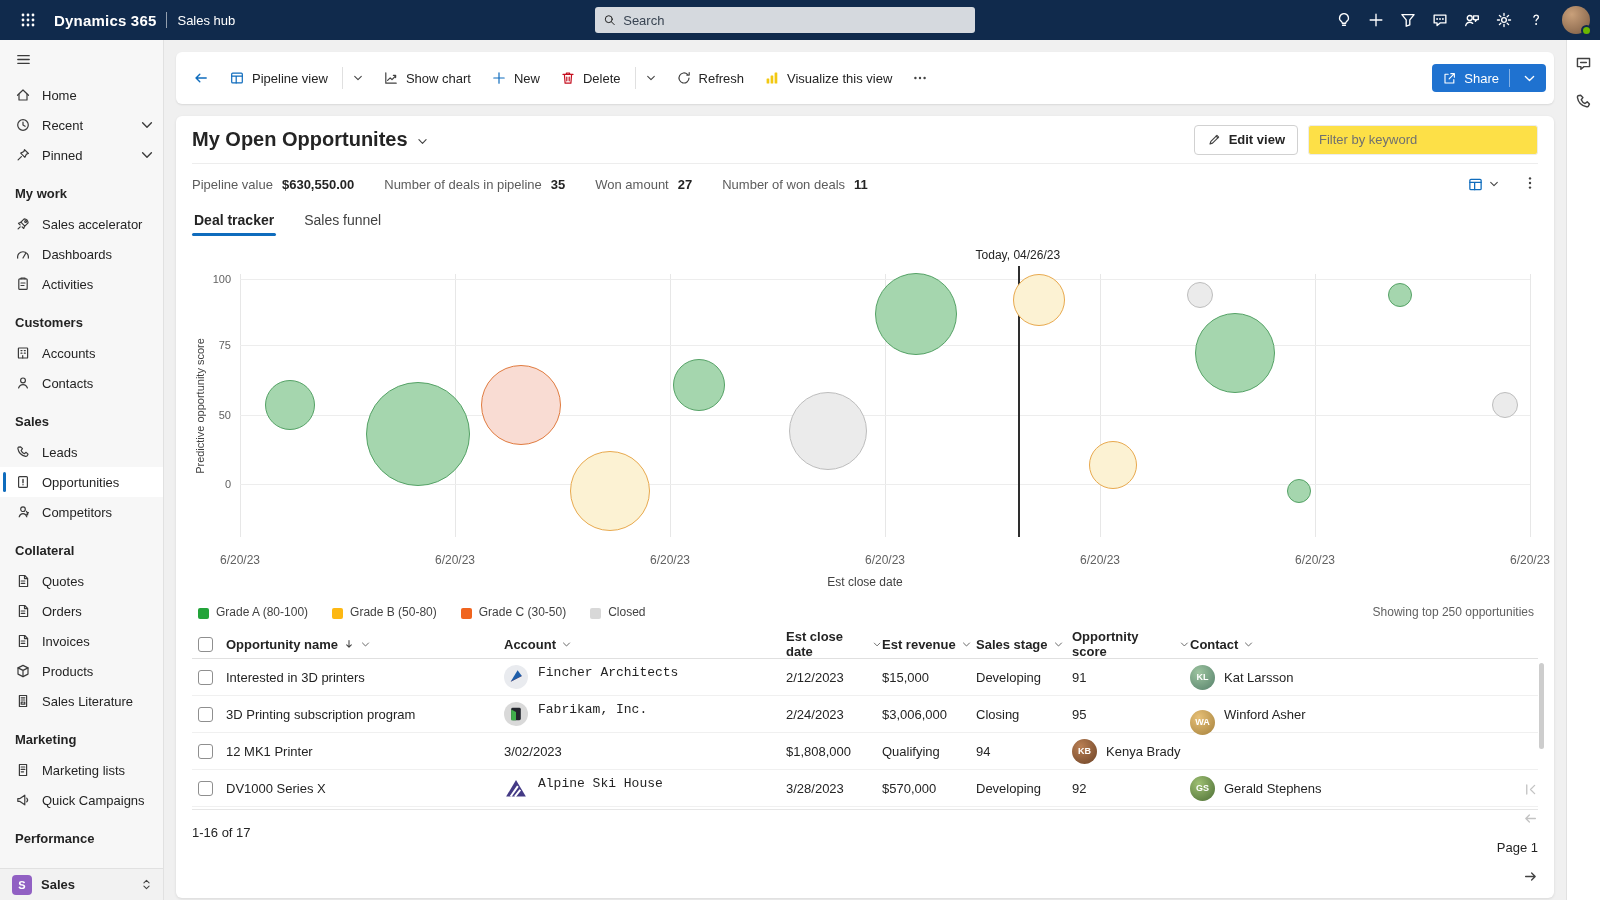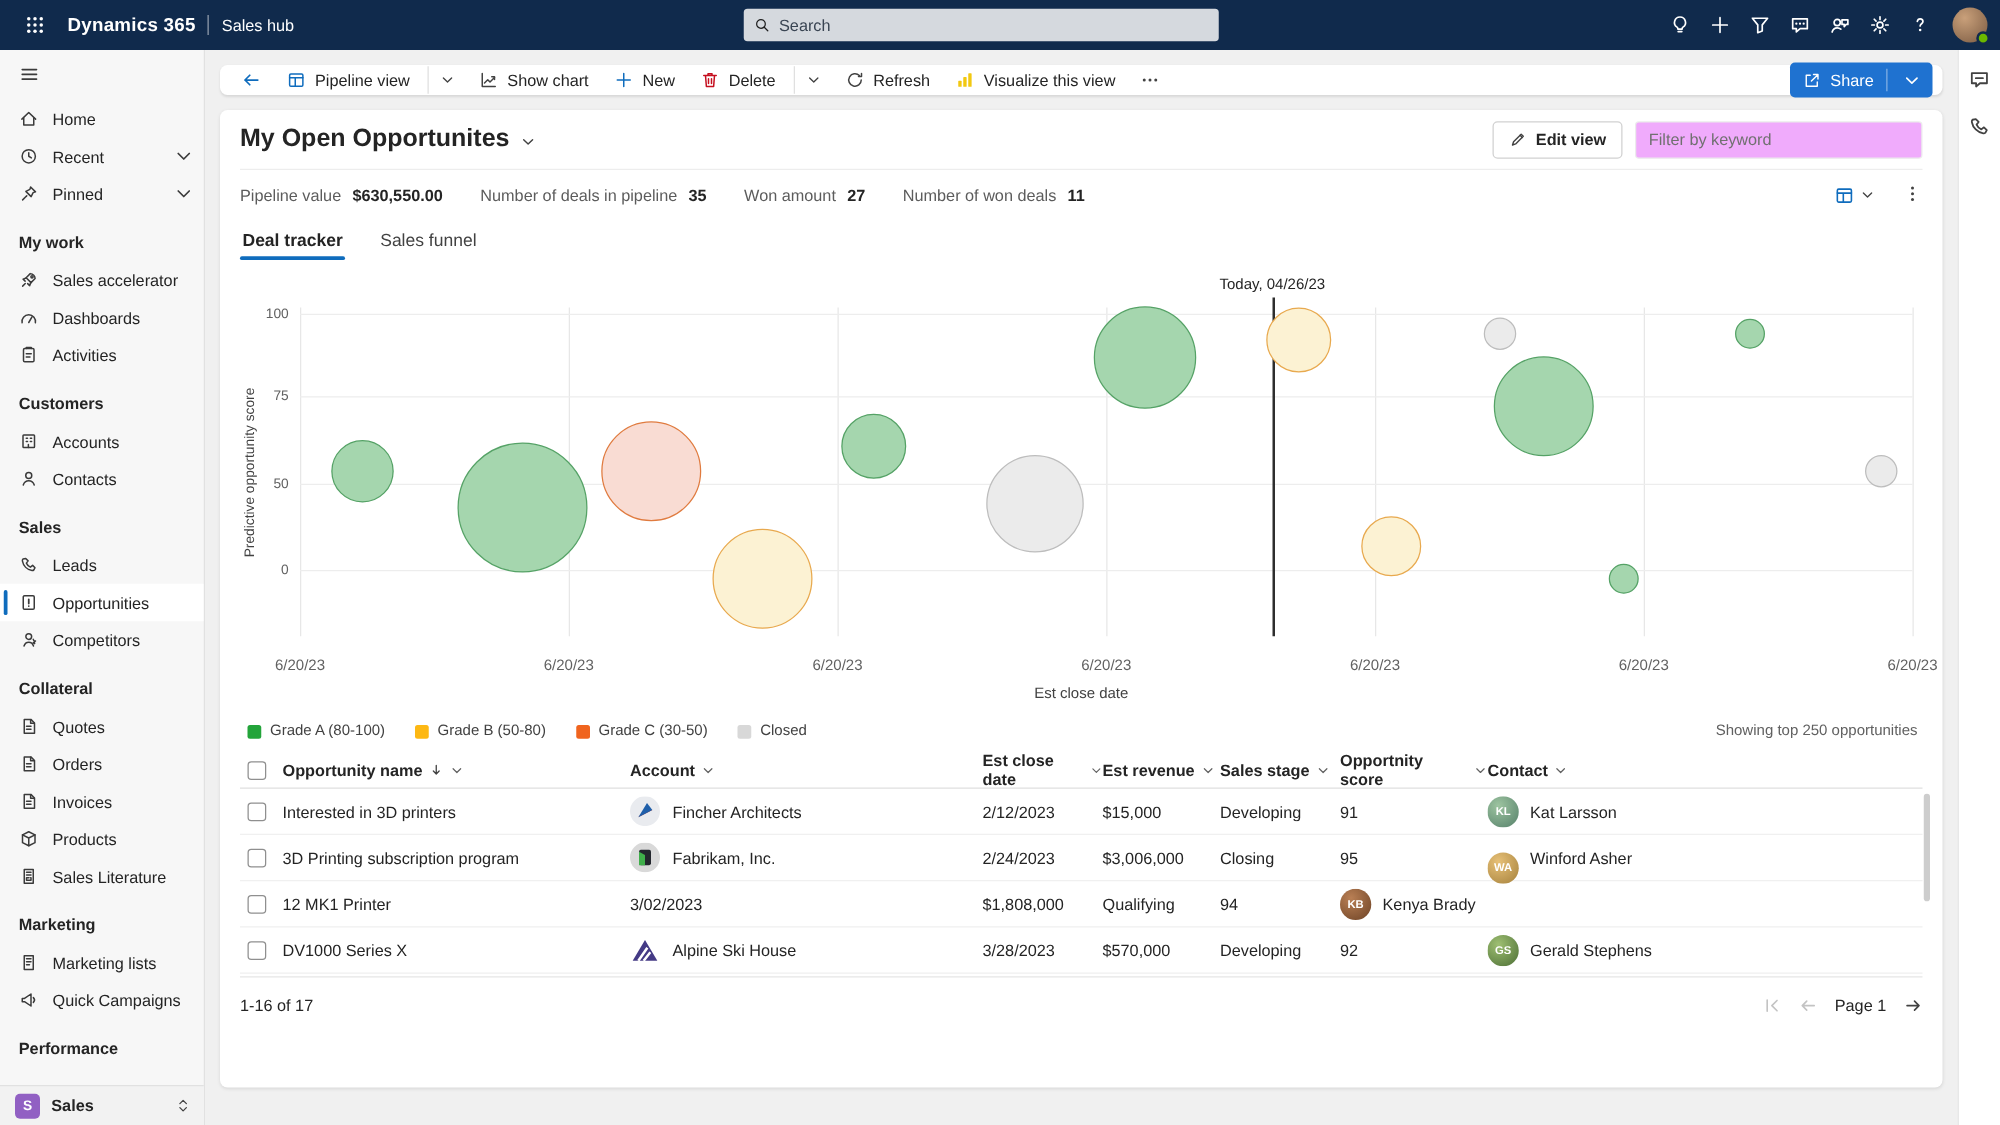--- a/index.html
+++ b/index.html
@@ -38,21 +38,21 @@
   .side-item.selected::before { content:""; position:absolute; left:3px; top:5px; bottom:5px; width:3px; border-radius:2px; background:#0f6cbd; }
   .side-chev { margin-left:auto; width:12px; height:12px; color:#5c5c5c; }
   .side-section-title { font-size:13px; font-weight:700; color:#242424; padding:16px 0 8px 15px; }
   .side-footer { height:32px; border-top:1px solid #e1e1e1; background:#f2f2f2; display:flex; align-items:center; gap:9px; padding:0 10px 0 12px; cursor:pointer; }
   .area-badge { width:20px; height:20px; border-radius:4px; background:#9160c3; color:#fff; font-size:11px; font-weight:700; display:flex; align-items:center; justify-content:center; }
   .area-label { font-size:13px; font-weight:700; }
   .area-chevrons { margin-left:auto; width:13px; height:13px; color:#444; }
 
   
   .main { flex:1; min-width:0; padding:12px 12px 0 12px; background:#f0f0f0; }
-  .command-bar { height:24px; background:#fff; border-radius:6px; box-shadow:0 1px 2px rgba(0,0,0,.1); display:flex; align-items:center; padding:0 8px; gap:2px; }
+  .command-bar { height:52px; background:#fff; border-radius:6px; box-shadow:0 1px 2px rgba(0,0,0,.1); display:flex; align-items:center; padding:0 8px; gap:2px; }
   .cmd-btn { display:flex; align-items:center; gap:7px; height:30px; padding:0 9px; border:none; background:transparent; border-radius:4px; font-size:13px; font-family:inherit; color:#242424; cursor:pointer; white-space:nowrap; }
   .cmd-btn .ic { width:16px; height:16px; color:#424242; }
   .cmd-btn .ic.blue { color:#0f6cbd; }
   .cmd-btn .ic.red { color:#c50f1f; }
   .cmd-chev { width:24px; padding:0 4px; }
   .cmd-chev .ic { width:12px; height:12px; color:#424242; }
   .cmd-divider { width:1px; height:22px; background:#e0e0e0; margin:0 3px; flex:0 0 1px; }
   .cmd-spacer { flex:1; }
   .share-btn { display:flex; align-items:center; gap:7px; height:28px; padding:0 4px 0 10px; background:#1f72d0; border:none; border-radius:4px; color:#fff; font-size:13px; font-family:inherit; cursor:pointer; }
   .share-btn .ic { width:15px; height:15px; color:#fff; }
@@ -60,21 +60,21 @@
   .share-chev { width:12px; height:12px; margin:0 5px; color:#fff; }
 
   
   .view-card { margin-top:12px; background:#fff; border-radius:6px; box-shadow:0 1px 3px rgba(0,0,0,.1); padding:0 16px 24px 16px; min-height:782px; }
   .title-row { display:flex; height:48px; border-bottom:1px solid #ededed; }
   .page-title { font-size:20px; font-weight:700; color:#242424; display:flex; align-items:center; gap:8px; cursor:pointer; }
   .page-title .ic { width:13px; height:13px; color:#424242; margin-top:3px; }
   .title-right { margin-left:auto; display:flex; align-items:center; gap:10px; }
   .edit-view-btn { display:flex; align-items:center; gap:7px; height:30px; padding:0 12px; background:#fff; border:1px solid #d1d1d1; border-radius:4px; font-size:13px; font-weight:700; font-family:inherit; color:#242424; cursor:pointer; }
   .edit-view-btn .ic { width:15px; height:15px; color:#424242; }
-  .filter-input { width:230px; height:30px; background:#f0abfc; border:1px solid #ececec; border-radius:3px; font-size:13px; font-family:inherit; color:#242424; padding:0 10px; outline:none; }
+  .filter-input { width:230px; height:30px; background:#fde047; border:1px solid #ececec; border-radius:3px; font-size:13px; font-family:inherit; color:#242424; padding:0 10px; outline:none; }
   .filter-input::placeholder { color:#707070; }
 
   .stats-row { display:flex; align-items:center; height:40px; gap:30px; }
   .stat { display:flex; align-items:baseline; gap:9px; font-size:13px; }
   .stat-label { color:#5c5c5c; }
   .stat-value { color:#242424; font-weight:700; }
   .stats-right { margin-left:auto; display:flex; align-items:center; gap:6px; }
   .stats-right .view-switch { display:flex; align-items:center; gap:4px; border:none; background:transparent; cursor:pointer; }
   .stats-right .view-switch .ic { width:17px; height:17px; color:#0f6cbd; }
   .stats-right .view-switch .chev { width:12px; height:12px; color:#424242; }
@@ -108,28 +108,28 @@
   
   .grid { position:relative; }
   .grid-row { display:grid; grid-template-columns:34px 278px 282px 96px 94px 96px 118px 1fr; align-items:center; }
   .grid-head { height:30px; border-bottom:1px solid #e0e0e0; }
   .grid-head .hcell { display:flex; align-items:center; gap:5px; font-size:13px; font-weight:700; color:#242424; cursor:pointer; }
   .hcell .ic { width:11px; height:11px; color:#616161; }
   .hcell .sort { width:12px; height:12px; color:#424242; }
   .grid-body .grid-row { height:37px; border-bottom:1px solid #f0f0f0; cursor:pointer; }
   .checkbox { width:15px; height:15px; border:1px solid #8f8f8f; border-radius:3px; background:#fff; margin-left:6px; cursor:pointer; }
   .cell { font-size:13px; color:#242424; white-space:nowrap; overflow:hidden; text-overflow:ellipsis; padding-right:10px; }
-  .acct { display:flex; align-items:center; gap:10px; }
+  .acct { display:flex; gap:10px;font-family:Liberation Mono, monospace; }
   .acct svg { width:24px; height:24px; flex:0 0 24px; }
   .contact { display:flex; align-items:center; gap:9px; }
   .avatar { width:25px; height:25px; border-radius:50%; color:#fff; font-size:9px; font-weight:700; display:flex; align-items:center; justify-content:center; flex:0 0 25px; }
   .grid-scrollthumb { position:absolute; right:-6px; top:34px; width:5px; height:86px; border-radius:3px; background:#cdcdcd; }
 
   .pager-row { display:flex; align-items:center; height:46px; margin-top:2px; border-top:1px solid #e6e6e6; font-size:13px; }
-  .pager-right { margin-left:auto; display:flex; align-items:flex-end; gap:14px; }
+  .pager-right { margin-left:auto; display:flex; align-items:flex-end; gap:14px;flex-direction:column; }
   .pg-btn { border:none; background:transparent; cursor:pointer; display:flex; }
   .pg-btn .ic { width:15px; height:15px; }
   .pg-btn.disabled .ic { color:#c3c3c3; }
   .pg-btn.enabled .ic { color:#424242; }
   .page-label { color:#242424; }
 
   
   .right-rail { width:34px; background:#fff; border-left:1px solid #e1e1e1; display:flex; flex-direction:column; align-items:center; padding-top:14px; gap:16px; }
   .rail-btn { border:none; background:transparent; cursor:pointer; color:#424242; }
   .rail-btn .ic { width:19px; height:19px; }

